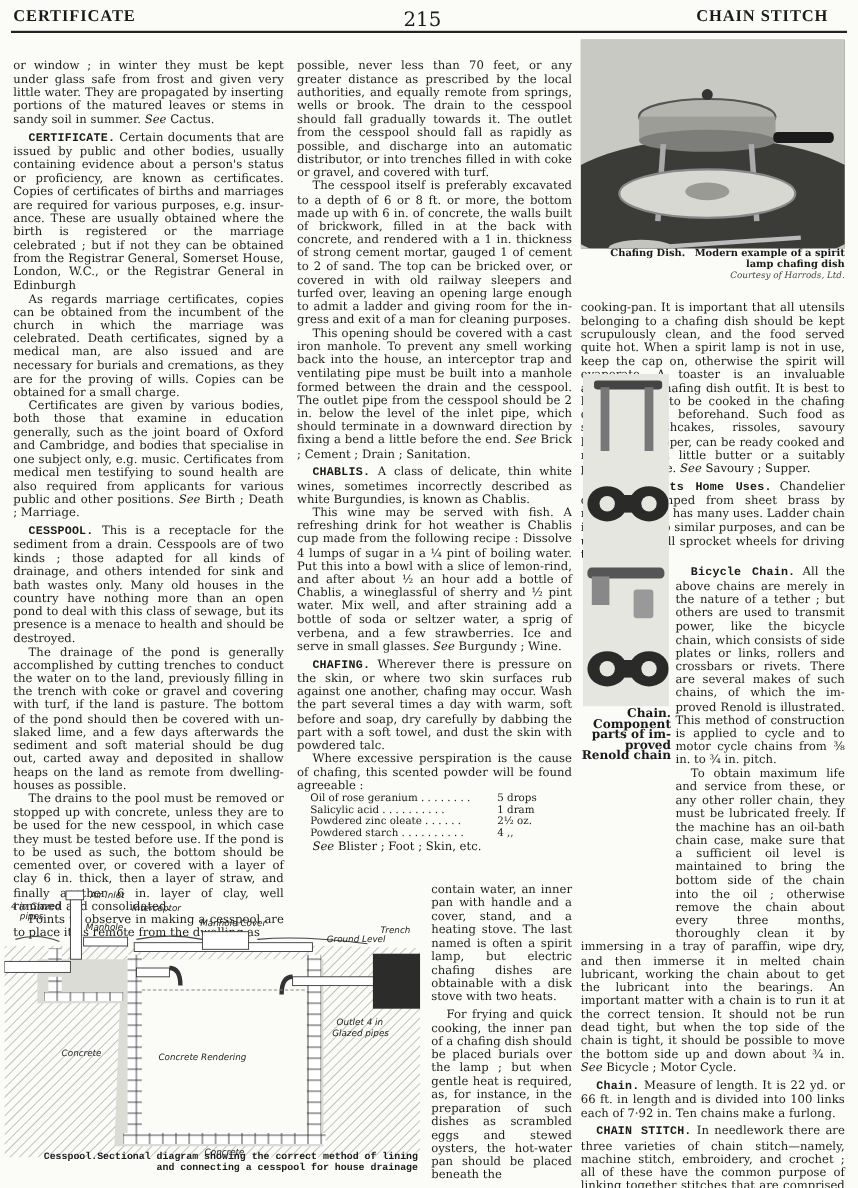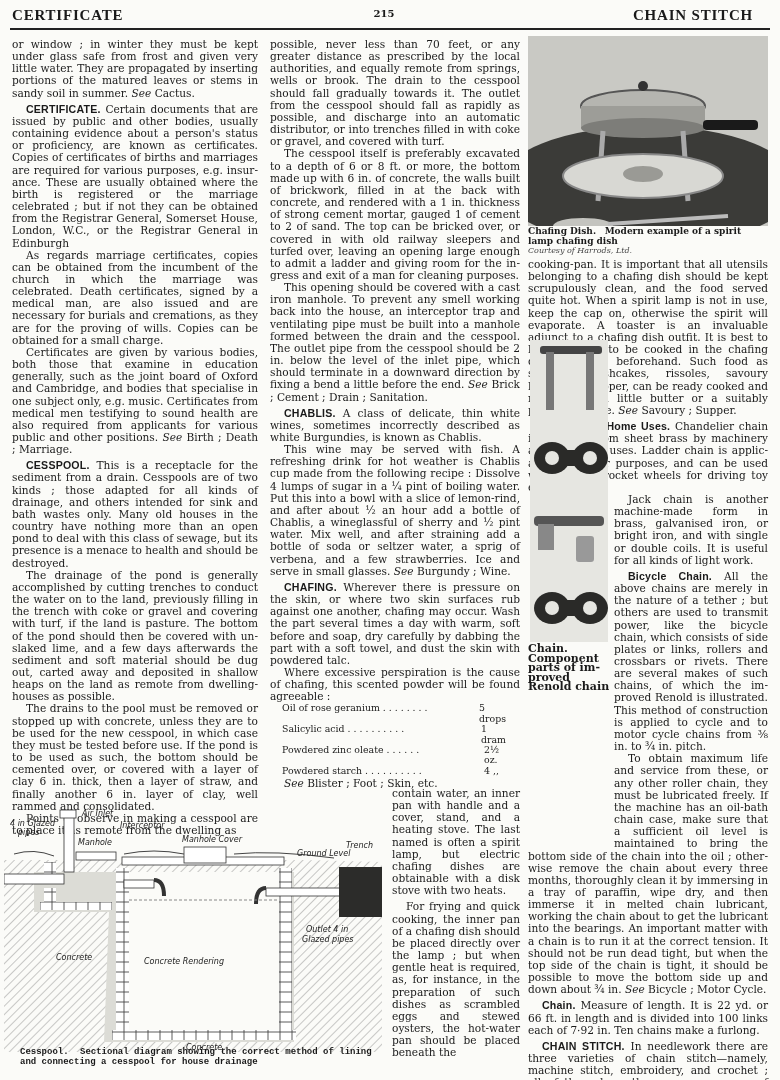--- a/index.html
+++ b/index.html
@@ -7,40 +7,40 @@
     width:780px; height:1080px; background:#fbfbf8; overflow:hidden; position:relative;
     font-family:"DejaVu Serif","Liberation Serif",serif; color:#1a1a1a;
   }
   .header { position:absolute; left:10px; right:10px; top:4px; height:22px; }
   .header .left, .header .right {
     position:absolute; top:3px; font-weight:bold; font-size:15px; letter-spacing:0.8px;
     font-family:Liberation Serif, serif;
   }
   .header .left { left:2px; }
   .header .right { right:17px; }
-  .header .pageno { position:absolute; left:0; right:12px; text-align:center; top:4px; font-weight:bold; font-size:10px; }
+  .header .pageno { position:absolute; left:0; right:12px; text-align:center; top:4px; font-weight:normal; font-size:18px; }
   .header .rule { position:absolute; left:0; right:0; top:24px; border-top:2px solid #222; }
 
-  .col { position:absolute; font-size:10.6px; line-height:12.15px; text-align:justify; hyphens:manual; }
+  .col { position:absolute; font-size:10.6px; line-height:12.15px; text-align:justify; hyphens:manual;margin-top:16px; }
   .col p { margin:0; text-indent:14px; }
   .col p.gap { margin-top:4px; }
   .col .noindent { text-indent:0; }
-  .hd { font-weight:bold; font-family:Liberation Sans, sans-serif; letter-spacing:0.2px; }
+  .hd { font-weight:bold; font-family:Liberation Mono, monospace; letter-spacing:0.2px; }
   .see { font-style:italic; }
   .col1 { left:12px; top:38px; width:246px; }
   .col2 { left:270px; top:38px; width:250px; }
   .col3 { left:528px; top:258px; width:240px; }
 
   .recipe { margin:1px 0 1px 12px; font-size:9.4px; line-height:10.4px; width:224px; }
-  .recipe .row { display:flex;gap:32px; }
+  .recipe .row { display:flex; }
   .recipe .ing { width:170px; white-space:nowrap; overflow:hidden; }
   .recipe .amt { flex:1; }
 
   .fig-chafing { position:absolute; left:528px; top:36px; width:240px; height:190px; background:#8a8a86; overflow:hidden; }
-  .fig-cap { font-family:"DejaVu Serif",serif; font-size:9px; line-height:10px; text-align:left; }
+  .fig-cap { font-family:"DejaVu Serif",serif; font-size:9px; line-height:10px; text-align:right; }
   .cap-chafing { position:absolute; left:528px; top:226px; width:240px; }
   .cap-chafing .court { font-style:italic; font-size:8px; color:#444; }
 
   .fig-chain { position:absolute; left:530px; top:340px; width:78px; height:302px; background:#e4e4df; overflow:hidden; }
   .cap-chain { position:absolute; left:528px; top:644px; width:82px; font-weight:bold; font-size:11px; line-height:9.6px; }
   .chain-wrap { float:left; width:86px; height:345px; }
 
   .fig-cesspool { position:absolute; left:4px; top:802px; width:378px; height:252px; }
   .cap-cesspool { position:absolute; left:20px; top:1047px; width:360px; font-weight:bold; font-size:9px; line-height:10px;font-family:Liberation Mono, monospace; }
   .cap-cesspool .lbl { display:inline-block; width:60px; }
@@ -96,21 +96,21 @@
         <span class="ing">Powdered starch . .   . .   . .   . .   . .</span>
         <span class="amt">4   ,,</span>
       </div>
   </div>
   <p><span class="see">See</span> <span>Blister ; Foot ; Skin, etc.</span></p>
 
 </div>
 
 <div class="col col2b">
   <p class="noindent" style="text-indent:0;padding-left:0">contain water, an inner pan with handle and a cover, stand, and a heating stove. The last named is often a spirit lamp, but electric chafing dishes are obtainable with a disk stove with two heats.</p>
-  <p class="gap">For frying and quick cooking, the inner pan of a chafing dish should be placed directly over the lamp ; but when gentle heat is required, as, for instance, in the pre­paration of such dishes as scrambled eggs and stewed oysters, the hot-water pan should be placed beneath the</p>
+  <p class="gap">For frying and quick cooking, the inner pan of a chafing dish should be placed burials over the lamp ; but when gentle heat is required, as, for instance, in the pre­paration of such dishes as scrambled eggs and stewed oysters, the hot-water pan should be placed beneath the</p>
 </div>
 
 <div class="fig-chafing">
   <svg width="240" height="190" viewBox="0 0 240 190">
     <rect width="240" height="190" fill="#c9c9c4"></rect>
     <ellipse cx="120" cy="150" rx="150" ry="60" fill="#3b3b38"></ellipse>
     <ellipse cx="115" cy="70" rx="62" ry="16" fill="#b5b5b0" stroke="#555" stroke-width="2"></ellipse>
     <rect x="53" y="70" width="124" height="22" fill="#9d9d98"></rect>
     <ellipse cx="115" cy="92" rx="62" ry="10" fill="#7d7d79"></ellipse>
     <circle cx="115" cy="50" r="5" fill="#333"></circle>
@@ -126,21 +126,20 @@
 <div class="fig-cap cap-chafing">
   <div><b>Chafing Dish.</b>&nbsp;&nbsp;&nbsp;<b>Modern example of a spirit lamp chafing dish</b></div>
   <div class="court">Courtesy of Harrods, Ltd.</div>
 </div>
 
 <div class="col col3">
   <p class="noindent"><span>cooking-pan. It is important that all utensils belonging to a chafing dish should be kept scrupulously clean, and the food served quite hot. When a spirit lamp is not in use, keep the cap on, otherwise the spirit will evaporate. A toaster is an invaluable adjunct to a chafing dish outfit. It is best to have all food to be cooked in the chafing dish prepared before­hand. Such food as sausages, fishcakes, rissoles, savoury haddock or kipper, can be ready cooked and reheated in a little butter or a suitably prepared sauce.</span> <span class="see">See</span> <span>Savoury ; Supper.</span></p>
 
   <p class="gap"><span class="hd">CHAIN : Its Home Uses.</span> <span>Chandelier chain is stamped from sheet brass by machinery and has many uses. Ladder chain is applic­able to similar purposes, and can be used with small sprocket wheels for driving toy engines.</span></p>
   <div class="chain-wrap"></div>
-  <p>Jack chain is another machine-made form in brass, galvanised iron, or bright iron, and with single or double coils. It is useful for all kinds of light work.</p>
   <p class="gap"><span class="hd">Bicycle Chain.</span> <span>All the above chains are merely in the nature of a tether ; but others are used to transmit power, like the bicycle chain, which consists of side plates or links, rollers and crossbars or rivets. There are several makes of such chains, of which the im­proved Renold is illustrated. This method of construction is applied to cycle and to motor cycle chains from ⅜ in. to ¾ in. pitch.</span></p>
   <p><span>To obtain maximum life and service from these, or any other roller chain, they must be lubricated freely. If the machine has an oil-bath chain case, make sure that a sufficient oil level is maintained to bring the bottom side of the chain into the oil ; other­wise remove the chain about every three months, thoroughly clean it by immersing in a tray of paraffin, wipe dry, and then immerse it in melted chain lubricant, working the chain about to get the lubricant into the bearings. An important matter with a chain is to run it at the correct tension. It should not be run dead tight, but when the top side of the chain is tight, it should be possible to move the bottom side up and down about ¾ in.</span> <span class="see">See</span> <span>Bicycle ; Motor Cycle.</span></p>
 
   <p class="gap"><span class="hd">Chain.</span> <span>Measure of length. It is 22 yd. or 66 ft. in length and is divided into 100 links each of 7·92 in. Ten chains make a furlong.</span></p>
 
   <p class="gap"><span class="hd">CHAIN STITCH.</span> <span>In needlework there are three varieties of chain stitch—namely, machine stitch, embroidery, and crochet ; all of these have the common purpose of link­ing together stitches that are comprised in the form of a chain.</span>  </p>
 </div>
 
 <div class="fig-chain">
   <svg width="78" height="302" viewBox="0 0 78 302">

